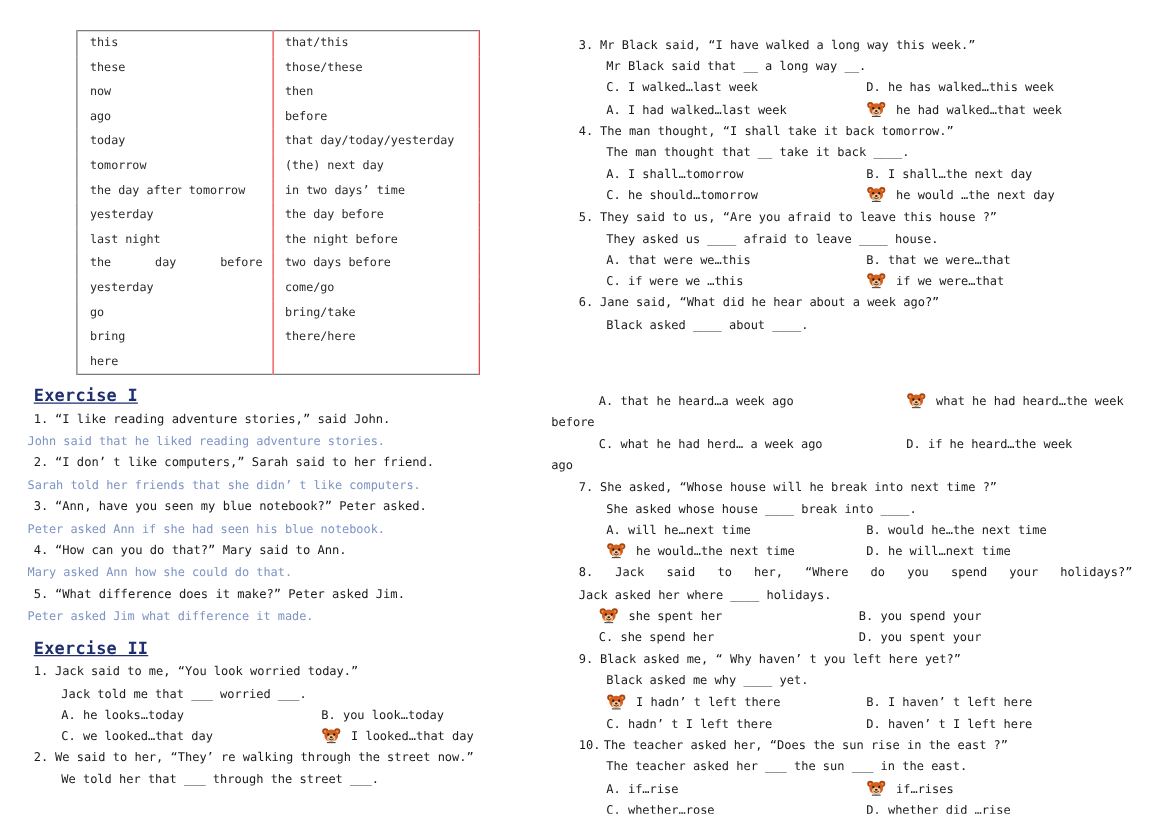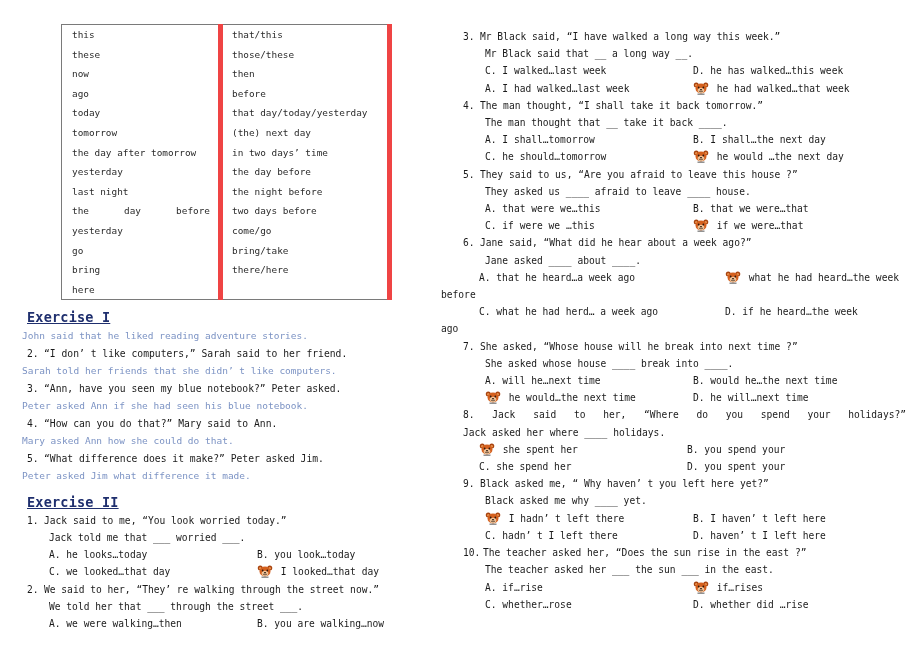--- a/index.html
+++ b/index.html
@@ -35,21 +35,21 @@
   
   .conv-table {
     margin-left: 39px;
     width: 301px;
     border-collapse: collapse;
     border: 1px solid #7a7a7a;
     table-layout: fixed;
   }
   .conv-table td {
     border-left: 1px solid #7a7a7a;
-    border-right: 5px solid #ef4444;
+    border-right: 1px solid #ef4444;
     padding: 1px 0 1px 10px;
     font-size: 9.4px;
     line-height: 17.6px;
     color: #2b2b2b;
     vertical-align: top;
     white-space: nowrap;
   }
   .conv-table td.c1 { width: 146px; }
   .conv-table td.c2 { width: 155px; padding-left: 9px; }
   .conv-table td.just {
@@ -199,20 +199,21 @@
           </tr>
           <tr>
             <td class="c1">here</td>
             <td class="c2"></td>
           </tr>
         </tbody>
     </table>
 
     <div class="ex-head">Exercise I</div>
     <div id="ex1-list">
+        <div class="qi"><span class="num">1.</span><span>“I like reading adventure stories,”  said John.</span></div>
         <div class="ans">John said that he liked reading adventure stories.</div>
         <div class="qi"><span class="num">2.</span><span>“I don’ t like computers,”  Sarah said to her friend.</span></div>
         <div class="ans">Sarah told her friends that she didn’ t like computers.</div>
         <div class="qi"><span class="num">3.</span><span>“Ann, have you seen my blue notebook?”  Peter asked.</span></div>
         <div class="ans">Peter asked Ann if she had seen his blue notebook.</div>
         <div class="qi"><span class="num">4.</span><span>“How can you do that?”  Mary said to Ann.</span></div>
         <div class="ans">Mary asked Ann how she could do that.</div>
         <div class="qi"><span class="num">5.</span><span>“What difference does it make?”  Peter asked Jim.</span></div>
         <div class="ans">Peter asked Jim what difference it made.</div>
       </div>
@@ -241,30 +242,20 @@
                     <ellipse cx="16" cy="15.6" rx="2.1" ry="1.5" fill="#2b1a10"></ellipse>
                     <path d="M12.4 18.6 Q16 21.4 19.6 18.6" stroke="#2b1a10" stroke-width="1.3" fill="none" stroke-linecap="round"></path>
                     <rect x="9" y="23.4" width="14" height="1.7" fill="#3a3a3a"></rect>
                   </svg></span> <span>I looked…that day</span></span>
             </div>
           </div>
         </div>
         <div class="q">
           <div class="stem"><span class="num">2.</span><span>We said to her,  “They’ re walking through the street now.”</span></div>
           <div class="sub">We told her that ___ through the street ___.</div>
-          <div class="opts">
-            <div class="optrow">
-              <span class="opt-a"><span>A.</span> <span>we were walking…then</span></span>
-              <span class="opt-b"><span>B.</span> <span>you are walking…now</span></span>
-            </div>
-            <div class="optrow">
-              <span class="opt-a"> </span>
-              <span class="opt-b"> </span>
-            </div>
-          </div>
         </div>
       </div>
   </div>
 
   <div class="col-right">
     <div id="rc-list">
         <div class="q">
           <div class="stem"><span class="num">3.</span><span>Mr Black said,  “I have walked a long way this week.”</span></div>
           <div class="sub">Mr Black said that __ a long way __.</div>
           <div class="opts">
@@ -337,22 +328,22 @@
                     <ellipse cx="20.7" cy="11" rx="1.7" ry="2" fill="#2b1a10"></ellipse>
                     <ellipse cx="16" cy="15.6" rx="2.1" ry="1.5" fill="#2b1a10"></ellipse>
                     <path d="M12.4 18.6 Q16 21.4 19.6 18.6" stroke="#2b1a10" stroke-width="1.3" fill="none" stroke-linecap="round"></path>
                     <rect x="9" y="23.4" width="14" height="1.7" fill="#3a3a3a"></rect>
                   </svg></span> <span>if we were…that</span></span>
             </div>
           </div>
         </div>
         <div class="q">
           <div class="stem"><span class="num">6.</span><span>Jane said, “What did he hear about a week ago?”</span></div>
-          <div class="sub">Jane asked ____ about ____.</div>
-          <div class="opts" style="margin-left: 16px;">
+          <div class="sub">Black asked ____ about ____.</div>
+          <div class="opts" style="margin-left: 16px; margin-top: 44px;">
             <div class="optrow wide">
               <span class="opt-a"><span>A.</span> <span>that he heard…a week ago</span></span>
               <span class="opt-b"><span class="bear"><svg viewBox="0 0 32 26" width="16" height="13">
                     <ellipse cx="6.5" cy="6" rx="5" ry="5" fill="#a8430f"></ellipse>
                     <ellipse cx="25.5" cy="6" rx="5" ry="5" fill="#a8430f"></ellipse>
                     <ellipse cx="6.5" cy="6.4" rx="2.4" ry="2.4" fill="#e8924c"></ellipse>
                     <ellipse cx="25.5" cy="6.4" rx="2.4" ry="2.4" fill="#e8924c"></ellipse>
                     <ellipse cx="16" cy="13" rx="11" ry="10" fill="#d4601e"></ellipse>
                     <ellipse cx="16" cy="17" rx="6.6" ry="5.4" fill="#f2c59a"></ellipse>
                     <ellipse cx="11.3" cy="11" rx="1.7" ry="2" fill="#2b1a10"></ellipse>

